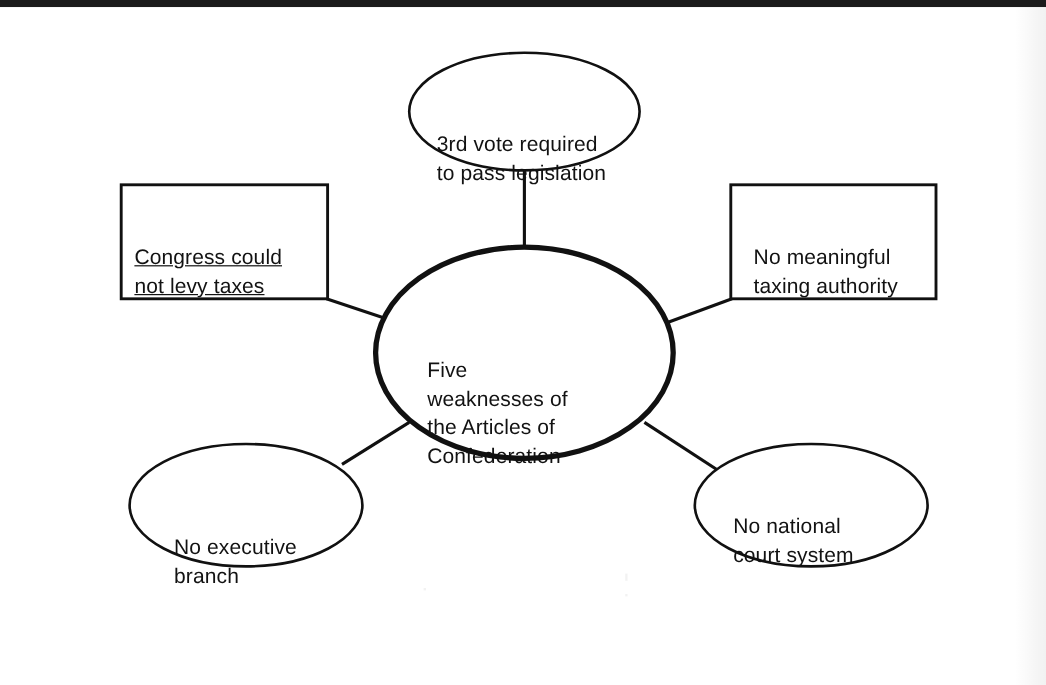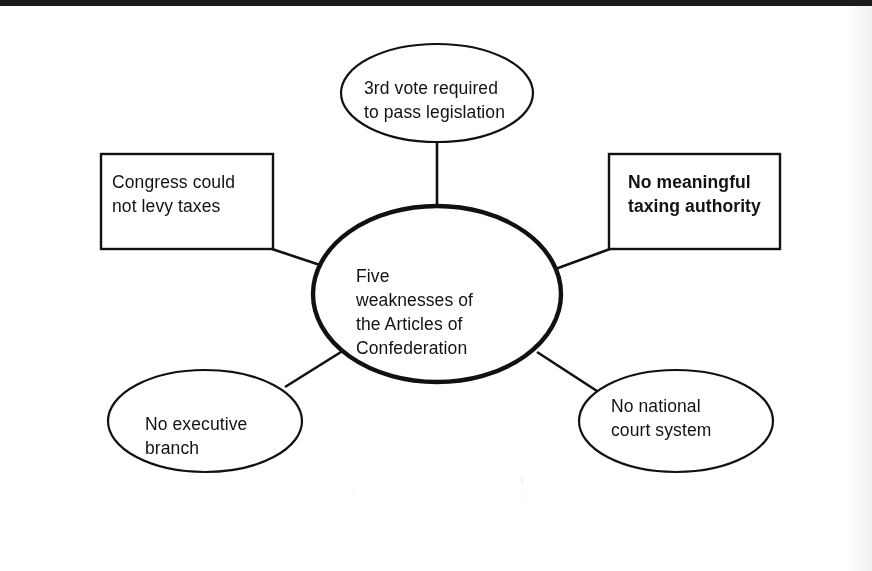--- a/index.html
+++ b/index.html
@@ -53,41 +53,42 @@
     top: 0;
   }
   .node-text {
     position: absolute;
     color: #121212;
     font-size: 17.5px;
     line-height: 24px;
     letter-spacing: 0.1px;
     white-space: pre-line;
     font-family: "Liberation Sans", sans-serif;
+    margin-top: 32px;
   }
   #center-text {
     left: 356px;
     top: 258px;
     width: 160px;
   }
   #top-text {
     left: 364px;
     top: 70px;
     width: 170px;
   }
   #left-rect-text {
     left: 112px;
     top: 164px;
     width: 156px;
+    text-decoration: underline;
   }
   #right-rect-text {
     left: 628px;
     top: 164px;
     width: 152px;
-    font-weight: bold;
   }
   #bottom-left-text {
     left: 145px;
     top: 406px;
     width: 150px;
   }
   #bottom-right-text {
     left: 611px;
     top: 388px;
     width: 150px;

